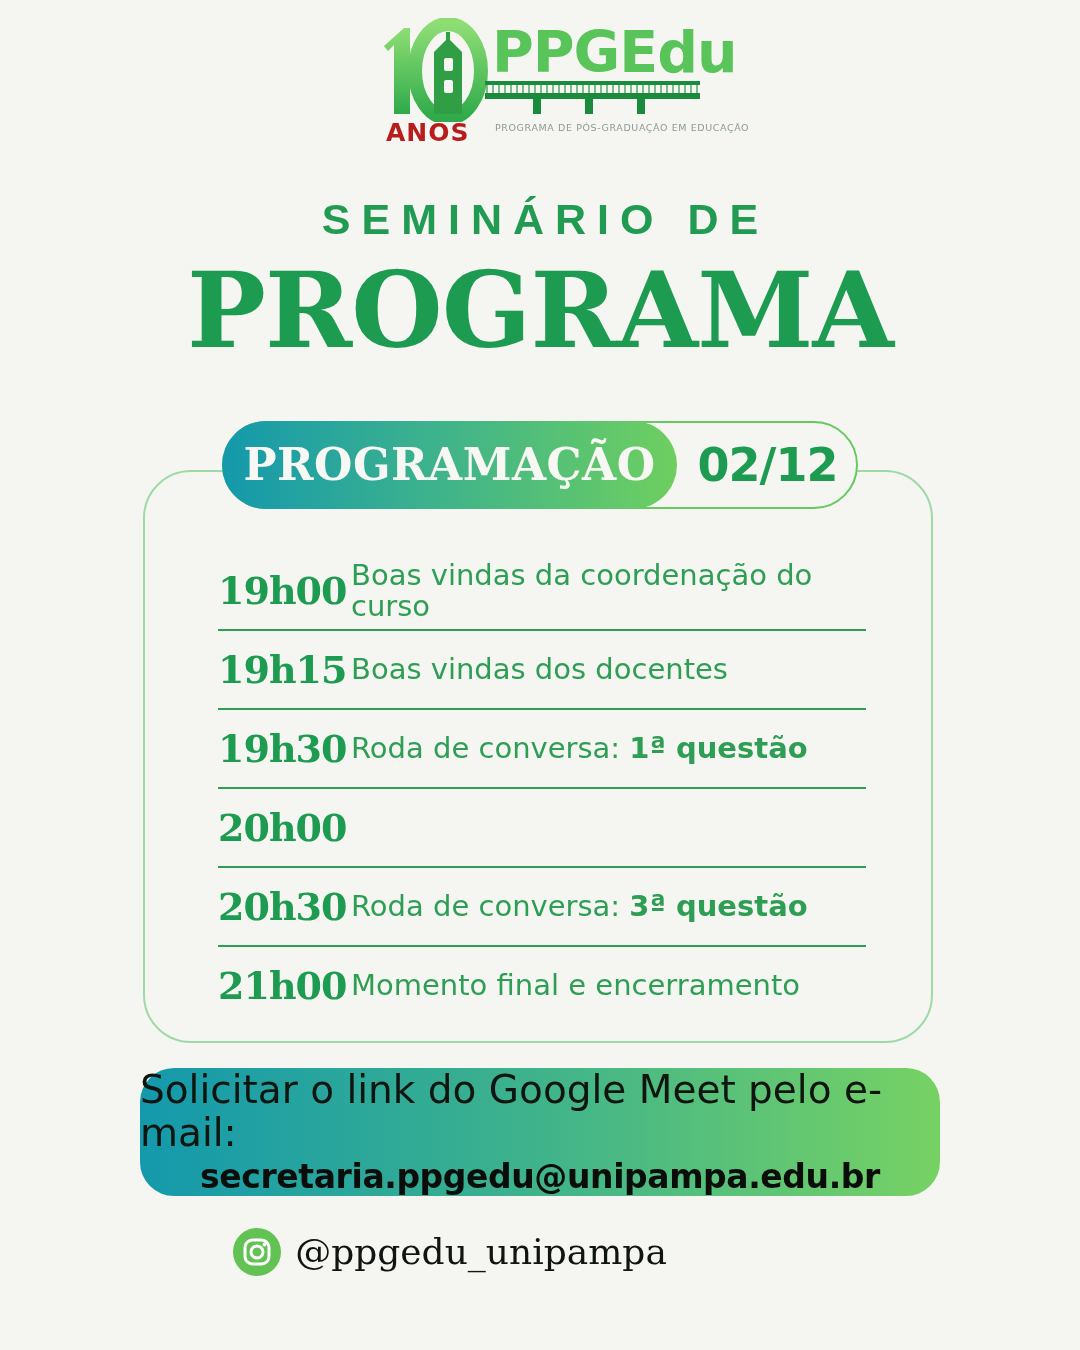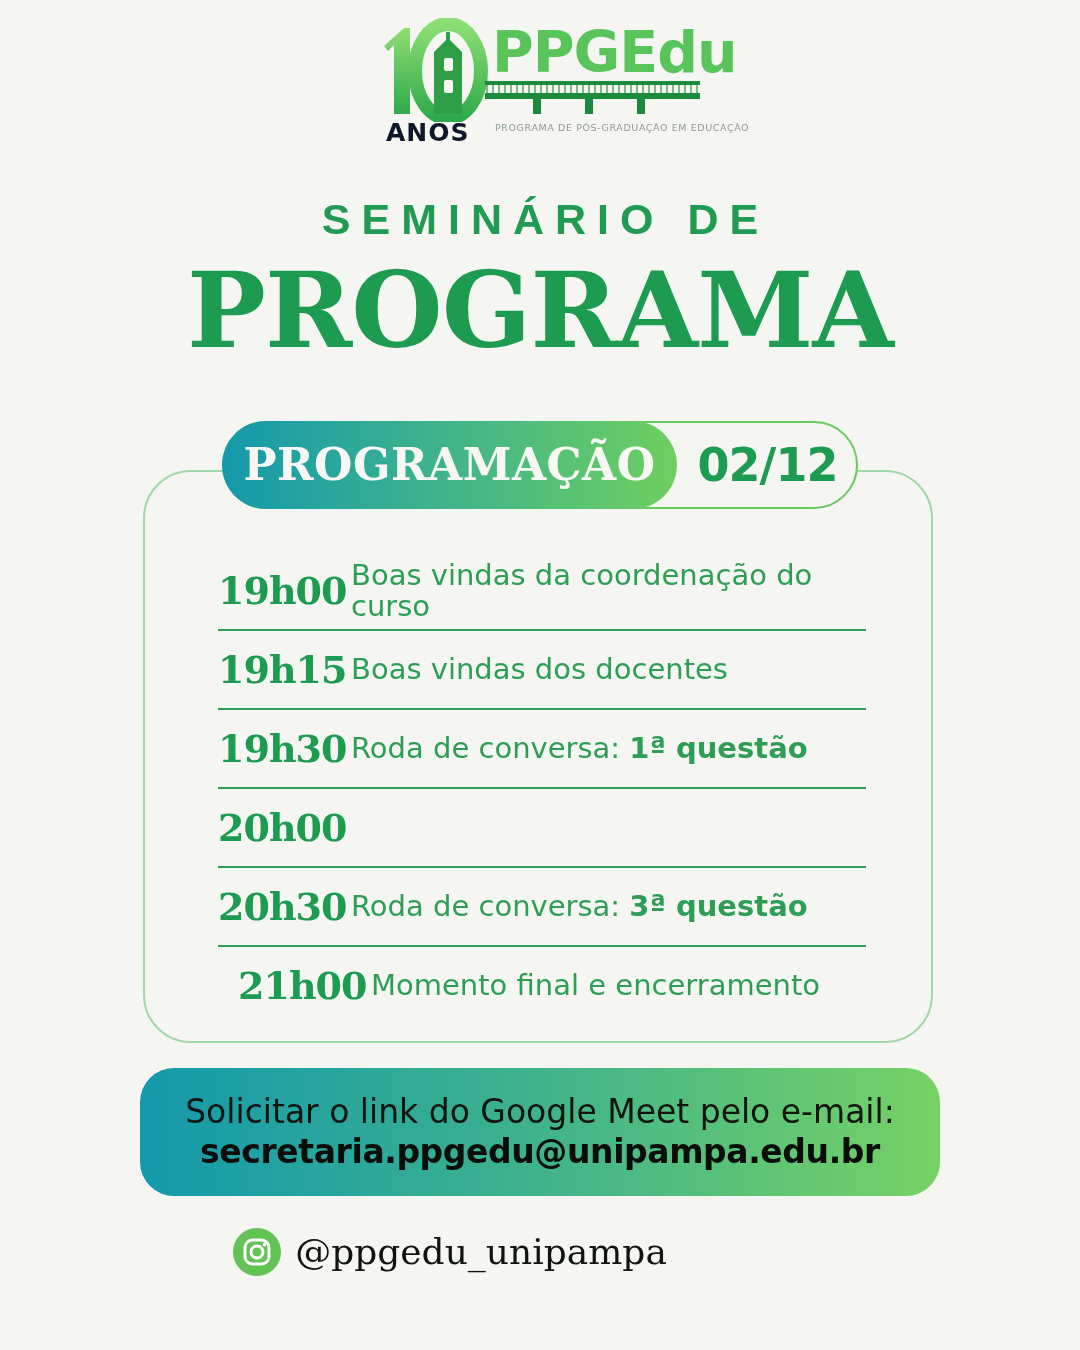--- a/index.html
+++ b/index.html
@@ -16,21 +16,21 @@
   .logo-wrap{
     position:absolute;left:0;top:18px;width:1080px;
     display:flex;justify-content:center;
   }
   .logo{position:relative;width:320px;height:128px;}
   .logo-10{position:absolute;left:0;top:0;width:108px;height:104px;}
   .logo-anos{
     position:absolute;left:6px;top:102px;
     font-family:"DejaVu Sans", sans-serif;
     font-weight:bold;font-size:25px;letter-spacing:1px;
-    color:#0f172a;line-height:1;
+    color:#b91c1c;line-height:1;
   }
   .logo-ppgedu{
     position:absolute;left:112px;top:6px;
     font-family:"DejaVu Sans", sans-serif;
     font-weight:bold;font-size:57px;line-height:1;
     color:#59c45a;letter-spacing:-1px;
   }
   .logo-bridge{position:absolute;left:105px;top:62px;width:215px;height:40px;}
   .logo-tagline{
     position:absolute;left:115px;top:104px;
@@ -86,21 +86,21 @@
     font-family:"DejaVu Sans", sans-serif;font-weight:bold;
     font-size:46px;color:#1d9b50;letter-spacing:-1px;
   }
 
   
   .schedule{position:absolute;left:218px;top:552px;width:648px;}
   .row{
     height:77px;display:flex;align-items:center;
     border-bottom:2px solid #2f9e55;
   }
-  .row:last-child{border-bottom:none;margin-left:20px;}
+  .row:last-child{border-bottom:none;}
   .time{
     font-family:"DejaVu Serif", serif;font-weight:bold;
     font-size:38px;color:#1d9b50;line-height:1;
     min-width:133px;letter-spacing:-1px;
   }
   .desc{
     font-family:"DejaVu Sans", sans-serif;
     font-size:29px;color:#2f9e55;line-height:1.05;
   }
   .desc b{font-weight:bold;}
@@ -108,21 +108,21 @@
   
   .email-banner{
     position:absolute;left:140px;top:1068px;
     width:800px;height:128px;border-radius:34px;
     background:linear-gradient(90deg,#1499ac 0%,#3fb38b 50%,#77d264 100%);
     display:flex;flex-direction:column;
     align-items:center;justify-content:center;gap:4px;
   }
   .email-line1{
     font-family:"DejaVu Sans", sans-serif;
-    font-size:33px;color:#101510;line-height:1.1;
+    font-size:39px;color:#101510;line-height:1.1;
   }
   .email-line2{
     font-family:"DejaVu Sans", sans-serif;font-weight:bold;
     font-size:33px;color:#0a0d0a;line-height:1.1;letter-spacing:-.4px;
   }
 
   
   .social{
     position:absolute;left:0;top:1228px;width:900px;
     display:flex;align-items:center;justify-content:center;gap:14px;

